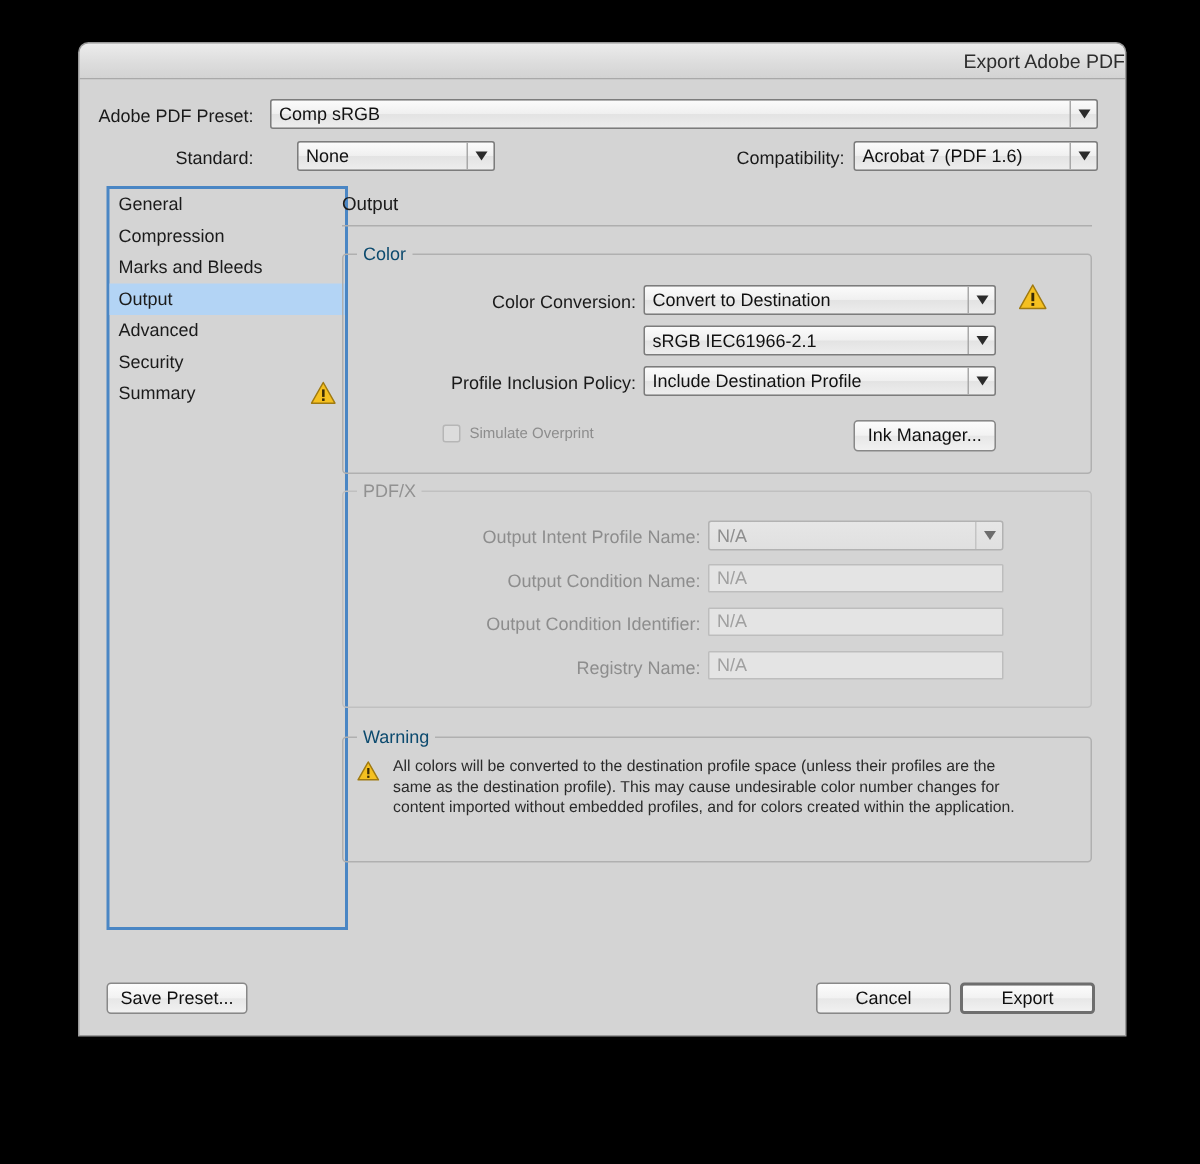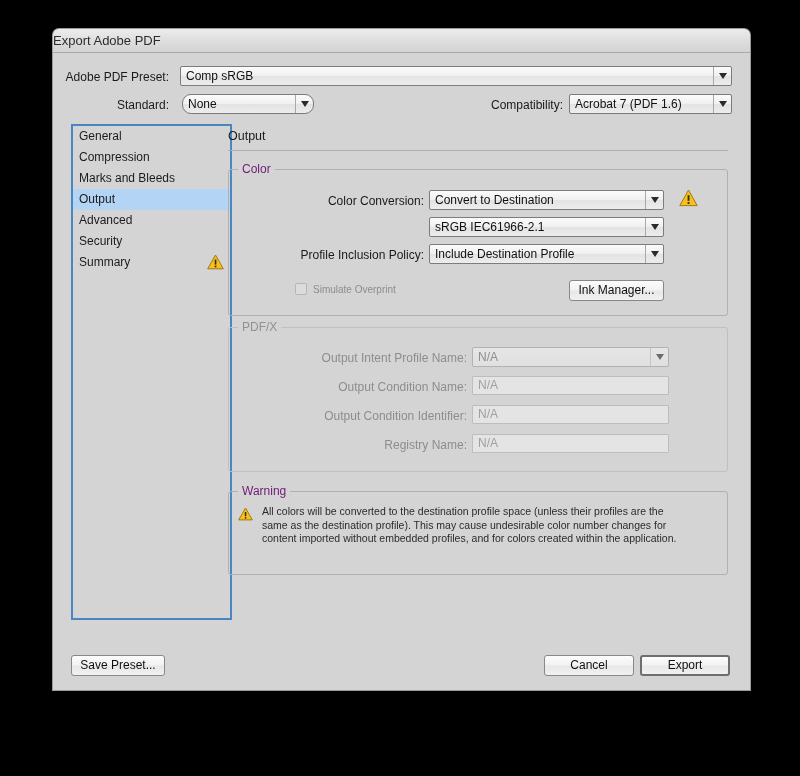--- a/index.html
+++ b/index.html
@@ -24,21 +24,21 @@
   }
   .titlebar {
     position: relative;
     height: 23px;
     background: linear-gradient(to bottom, #ececec 0%, #dddddd 55%, #d3d3d3 100%);
     border-bottom: 1px solid #a9a9a9;
     border-top-left-radius: 6px;
     border-top-right-radius: 6px;
   }
   .titlebar .title {
-    text-align: left;
+    text-align: right;
     line-height: 23px;
     font-size: 13px;
     color: #2d2d2d;
   }
 
   
   .toprow {
     position: absolute;
     font-size: 12px;
     color: #1a1a1a;
@@ -139,21 +139,21 @@
     border: 1px solid #b0b0b0;
     border-radius: 3px;
     background: transparent;
   }
   .group > .legend {
     position: absolute;
     top: -8px; left: 9px;
     background: #d4d4d4;
     padding: 0 4px;
     font-size: 12px;
-    color: #701a75;
+    color: #0c4a6e;
   }
   .group.disabled > .legend { color: #919191; }
   .group.disabled { border-color: #c0c0c0; }
 
   
   .check-wrap { position: absolute; display: flex; align-items: center; gap: 6px; }
   .checkbox {
     width: 12px; height: 12px;
     box-sizing: border-box;
     border: 1px solid #b6b6b6;
@@ -206,21 +206,21 @@
 
     <div class="lbl right toprow" style="left:0px; top:41px; width:116px;">Adobe PDF Preset:</div>
     <div class="combo" style="left:127px; top:37px; width:552px;">
       <span>Comp sRGB</span>
       <span class="arrowbox">
           <i class="tri-down"></i>
         </span>
     </div>
 
     <div class="lbl right toprow" style="left:0px; top:69px; width:116px;">Standard:</div>
-    <div class="combo" style="left:129px; top:65px; width:132px;border-radius:9px;">
+    <div class="combo" style="left:145px; top:65px; width:132px;">
       <span>None</span>
       <span class="arrowbox">
           <i class="tri-down"></i>
         </span>
     </div>
 
     <div class="lbl right toprow" style="left:370px; top:69px; width:140px;">Compatibility:</div>
     <div class="combo" style="left:516px; top:65px; width:163px;">
       <span>Acrobat 7 (PDF 1.6)</span>
       <span class="arrowbox">

